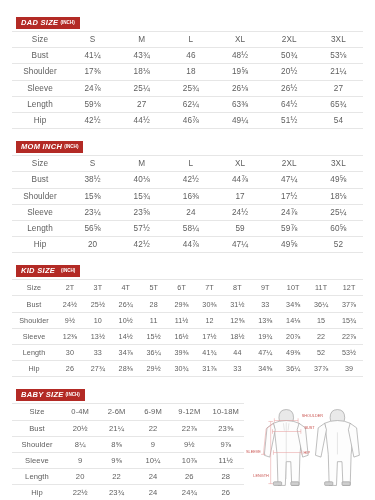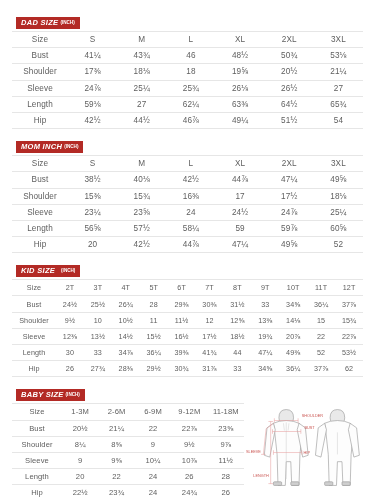--- a/index.html
+++ b/index.html
@@ -310,44 +310,44 @@
             <td>26</td>
             <td>27¾</td>
             <td>28⅜</td>
             <td>29½</td>
             <td>30¾</td>
             <td>31⅞</td>
             <td>33</td>
             <td>34⅝</td>
             <td>36¼</td>
             <td>37⅞</td>
-            <td>62</td>
+            <td>39</td>
           </tr>
         </tbody>
     </table>
   </div>
 
   <div class="section">
     <div class="badge-row">
       <span class="badge">
         <span>BABY SIZE</span><span class="unit">(INCH)</span>
       </span>
     </div>
 
     <div class="baby-wrap">
       <div class="baby-table-col">
         <table class="baby">
           <tbody>
               <tr>
                 <td class="rowhead">Size</td>
-                <td>1-3M</td>
+                <td>0-4M</td>
                 <td>2-6M</td>
                 <td>6-9M</td>
                 <td>9-12M</td>
-                <td>11-18M</td>
+                <td>10-18M</td>
               </tr>
               <tr>
                 <td class="rowhead">Bust</td>
                 <td>20½</td>
                 <td>21¼</td>
                 <td>22</td>
                 <td>22⅞</td>
                 <td>23⅝</td>
               </tr>
               <tr>

